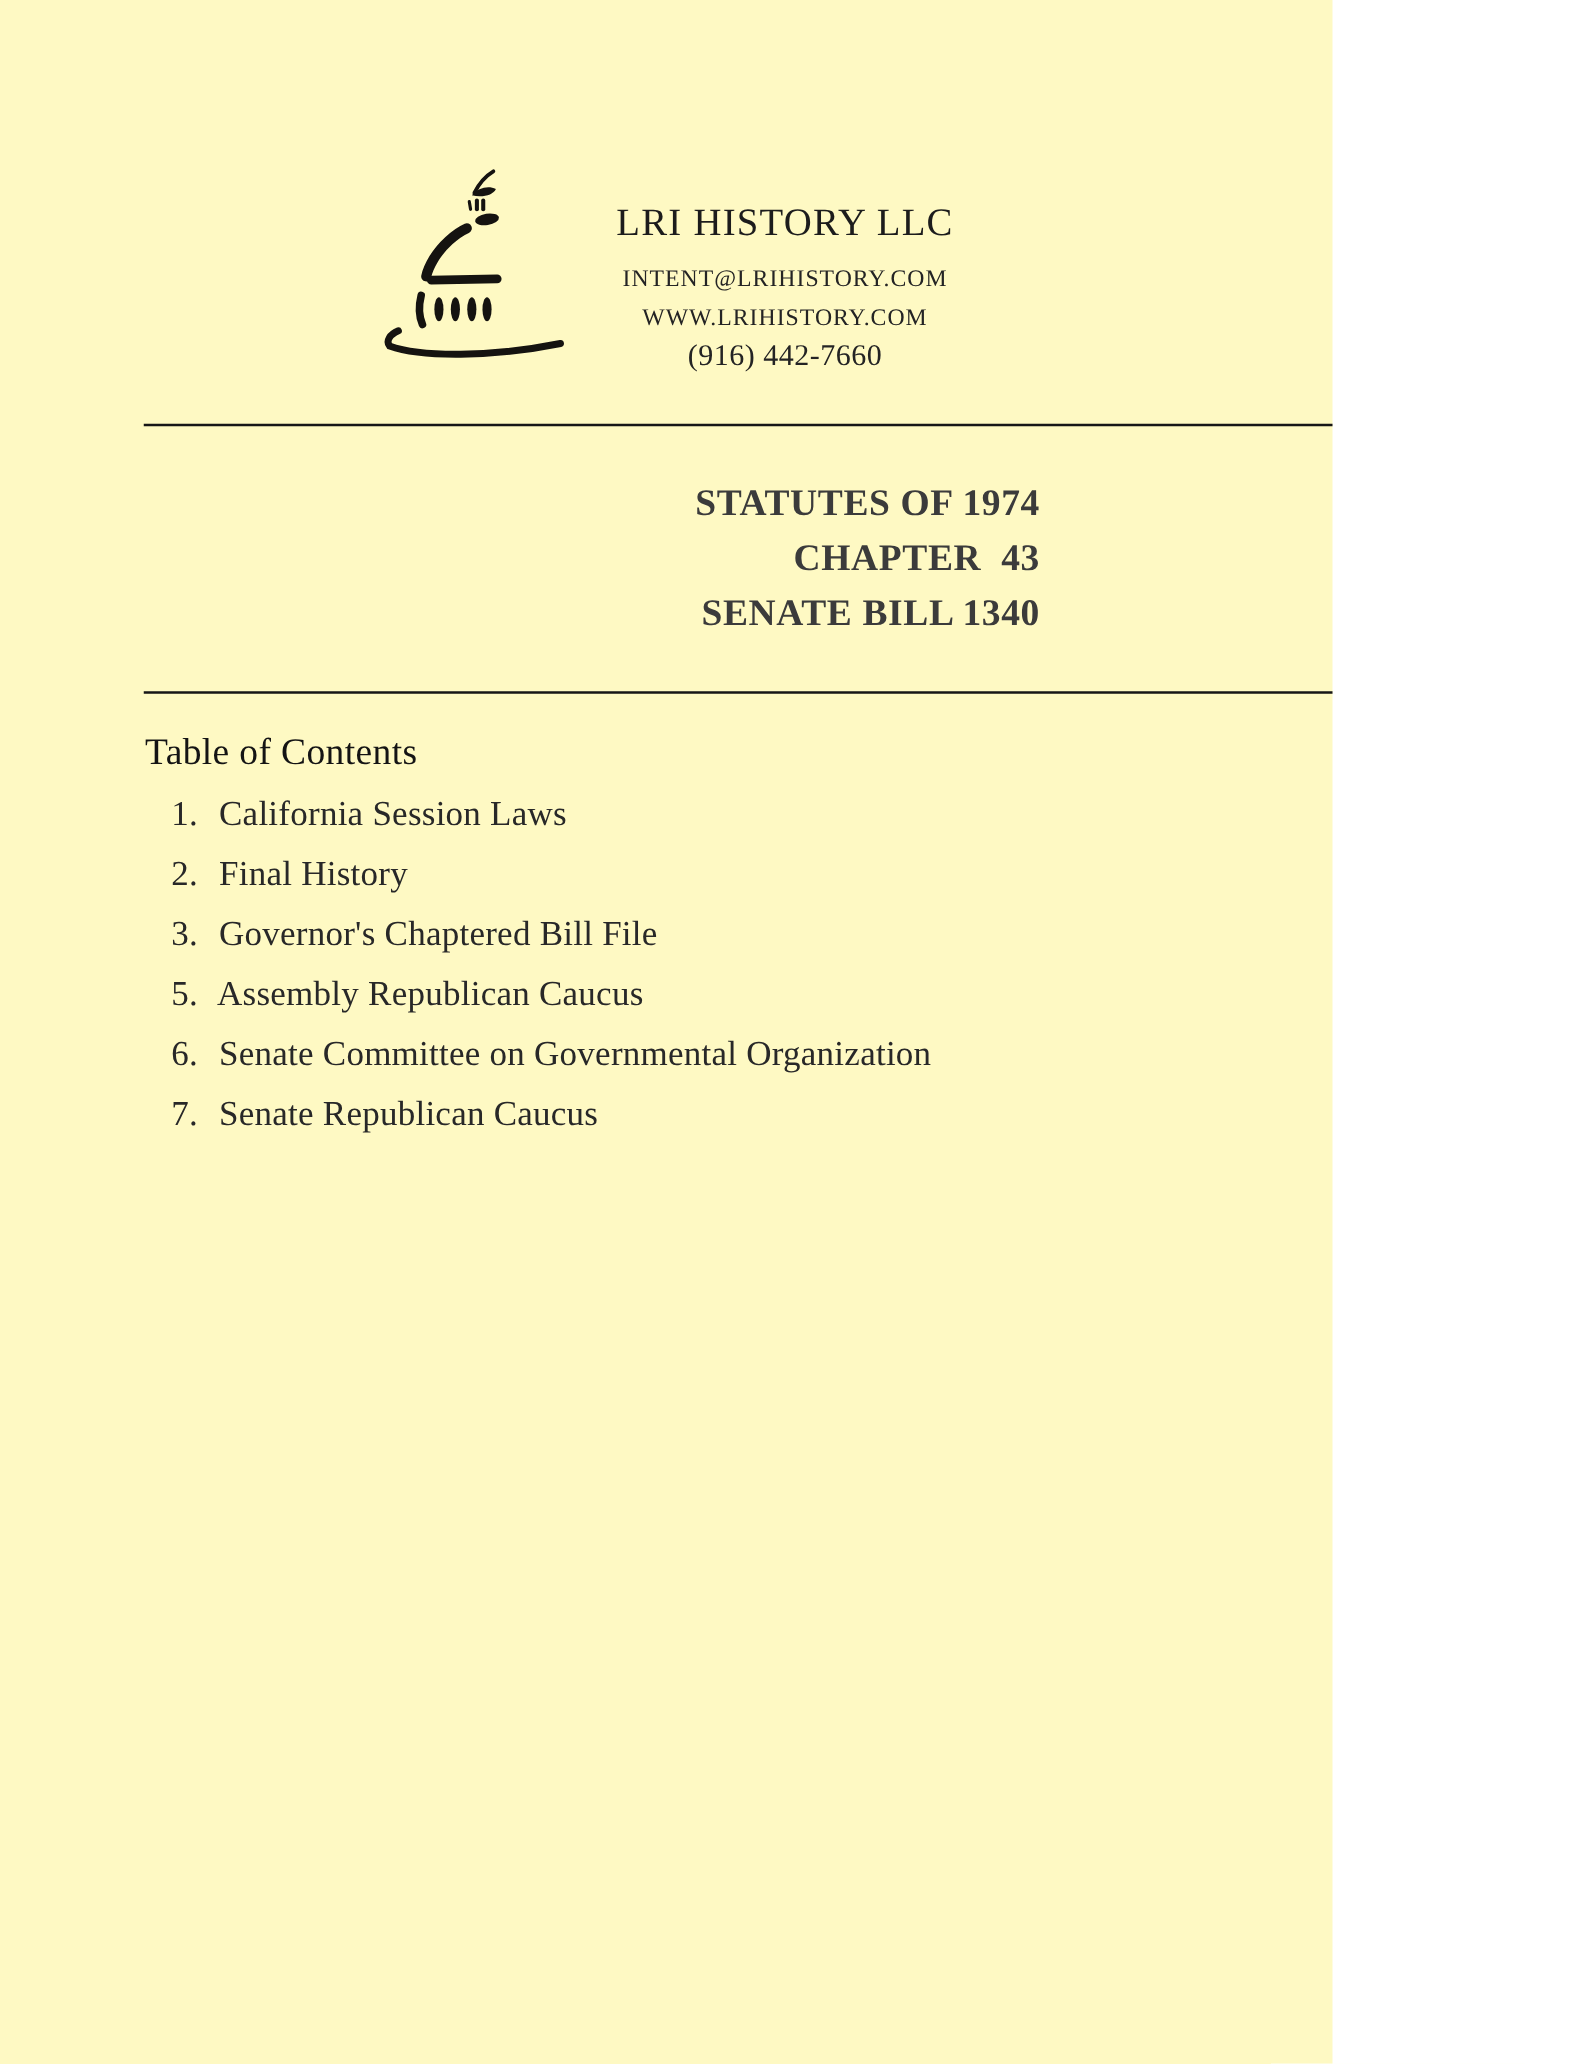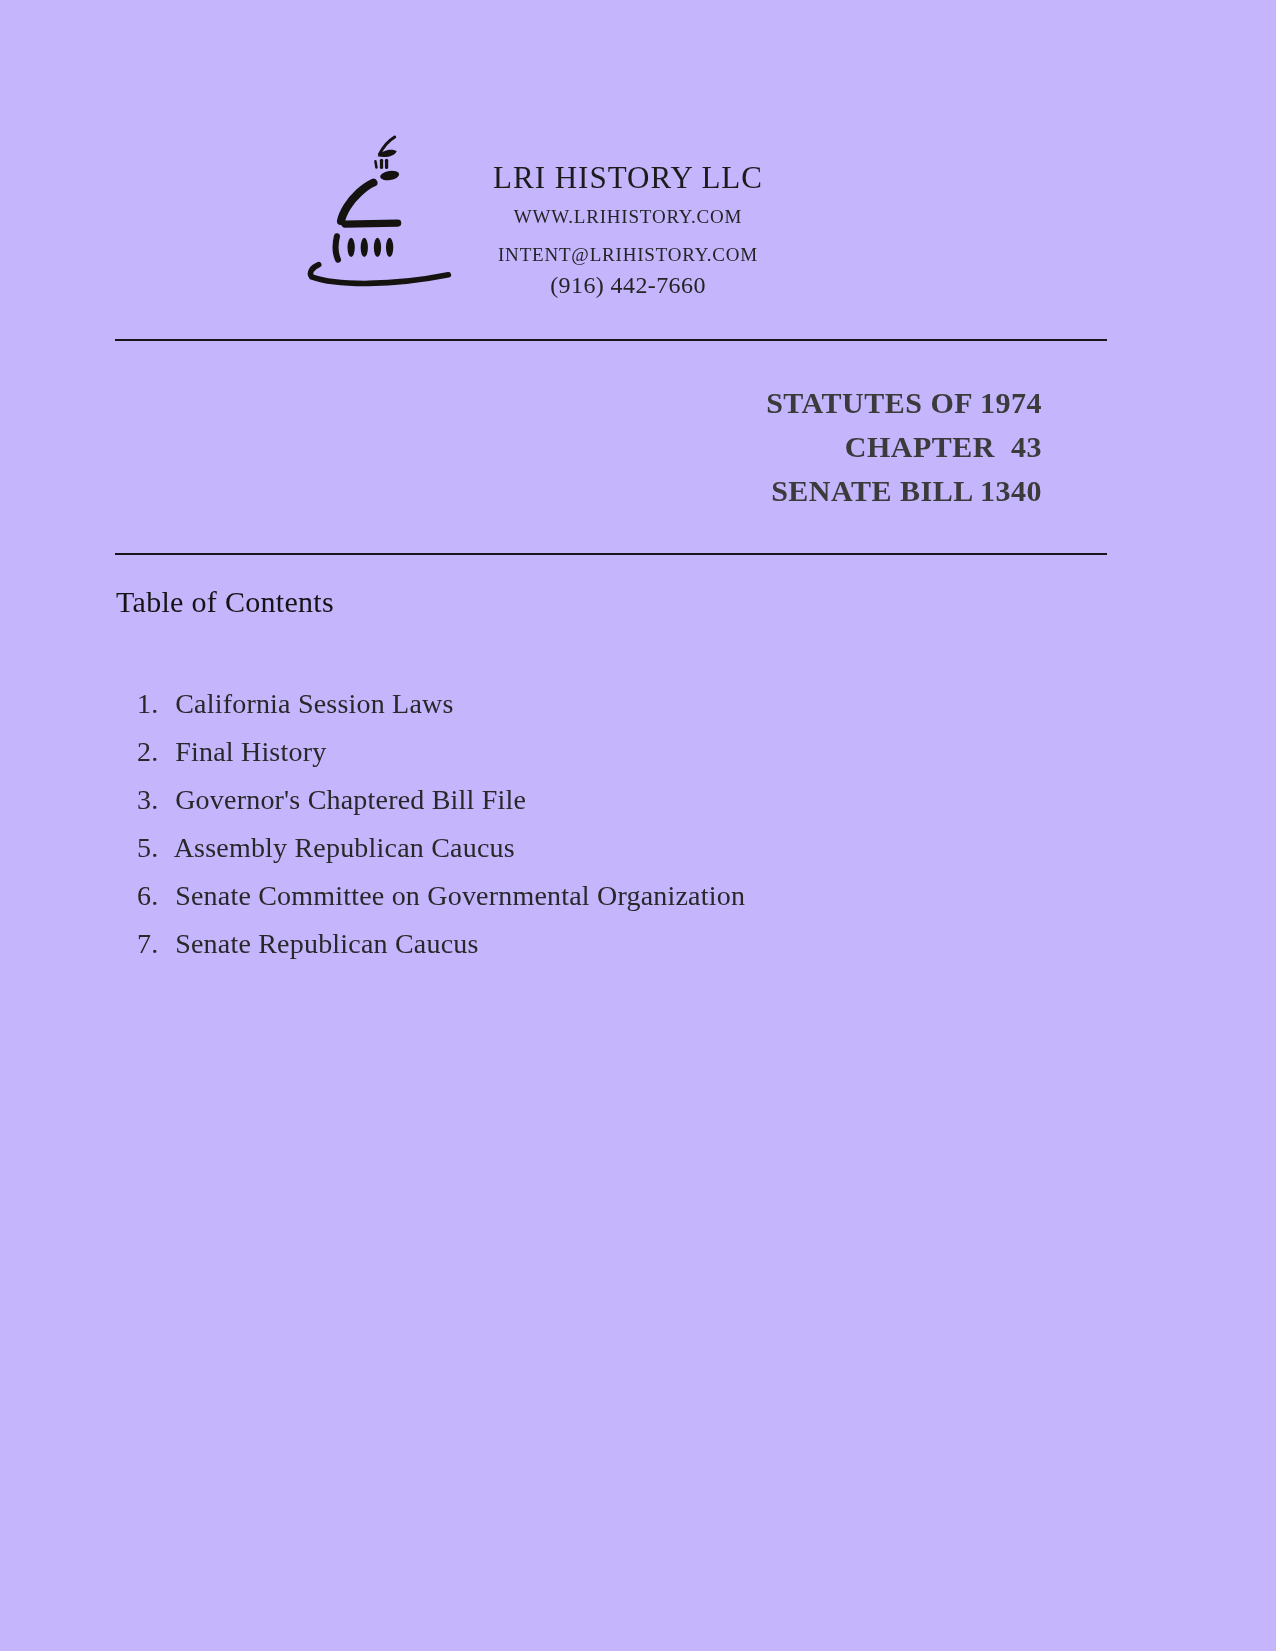--- a/index.html
+++ b/index.html
@@ -1,20 +1,20 @@
 <!DOCTYPE html>
 <html><head>
 <meta charset="utf-8">
 <style>
   html, body { margin: 0; padding: 0; background: #ffffff; }
   .page {
     position: relative;
-    width: 1276px;
+    width: 1066px;
     height: 1651px;
-    background: #c4b5fd;
+    background: #fef9c3;
     font-family: "Liberation Serif", "DejaVu Serif", serif;
     overflow: hidden;
   }
 
   
   .logo {
     position: absolute;
     left: 306px;
     top: 134px;
     width: 148px;
@@ -78,21 +78,21 @@
     top: 585px;
     margin: 0;
     font-size: 30px;
     font-weight: normal;
     color: #141414;
     letter-spacing: 0.3px;
   }
   .toc-list {
     position: absolute;
     left: 137px;
-    top: 680px;
+    top: 628px;
     margin: 0;
     padding: 0;
     list-style: none;
   }
   .toc-item {
     height: 48px;
     line-height: 48px;
     font-size: 28px;
     color: #282828;
     letter-spacing: 0.2px;
@@ -128,22 +128,22 @@
       <ellipse cx="44" cy="112" rx="3.6" ry="9.5" fill="#151310" stroke="none"></ellipse>
       <ellipse cx="57" cy="112" rx="3.6" ry="9.5" fill="#151310" stroke="none"></ellipse>
       <ellipse cx="70" cy="112" rx="3.6" ry="9.5" fill="#151310" stroke="none"></ellipse>
       <ellipse cx="82" cy="112" rx="3.6" ry="9.5" fill="#151310" stroke="none"></ellipse>
 
       <path d="M12,129 C5,132 2,137 5,141 C30,150 85,150 140,139" stroke-width="5.5"></path>
     </svg>
 
     <div class="letterhead-text">
       <div class="company">LRI HISTORY LLC</div>
+      <div class="contact email">INTENT@LRIHISTORY.COM</div>
       <div class="contact web">WWW.LRIHISTORY.COM</div>
-      <div class="contact email">INTENT@LRIHISTORY.COM</div>
       <div class="contact phone">(916) 442-7660</div>
     </div>
   </div>
 
   <div class="rule rule-1"></div>
 
   <div class="title-block">
     <div class="title-line">STATUTES OF 1974</div>
     <div class="title-line">CHAPTER  43</div>
     <div class="title-line">SENATE BILL 1340</div>

